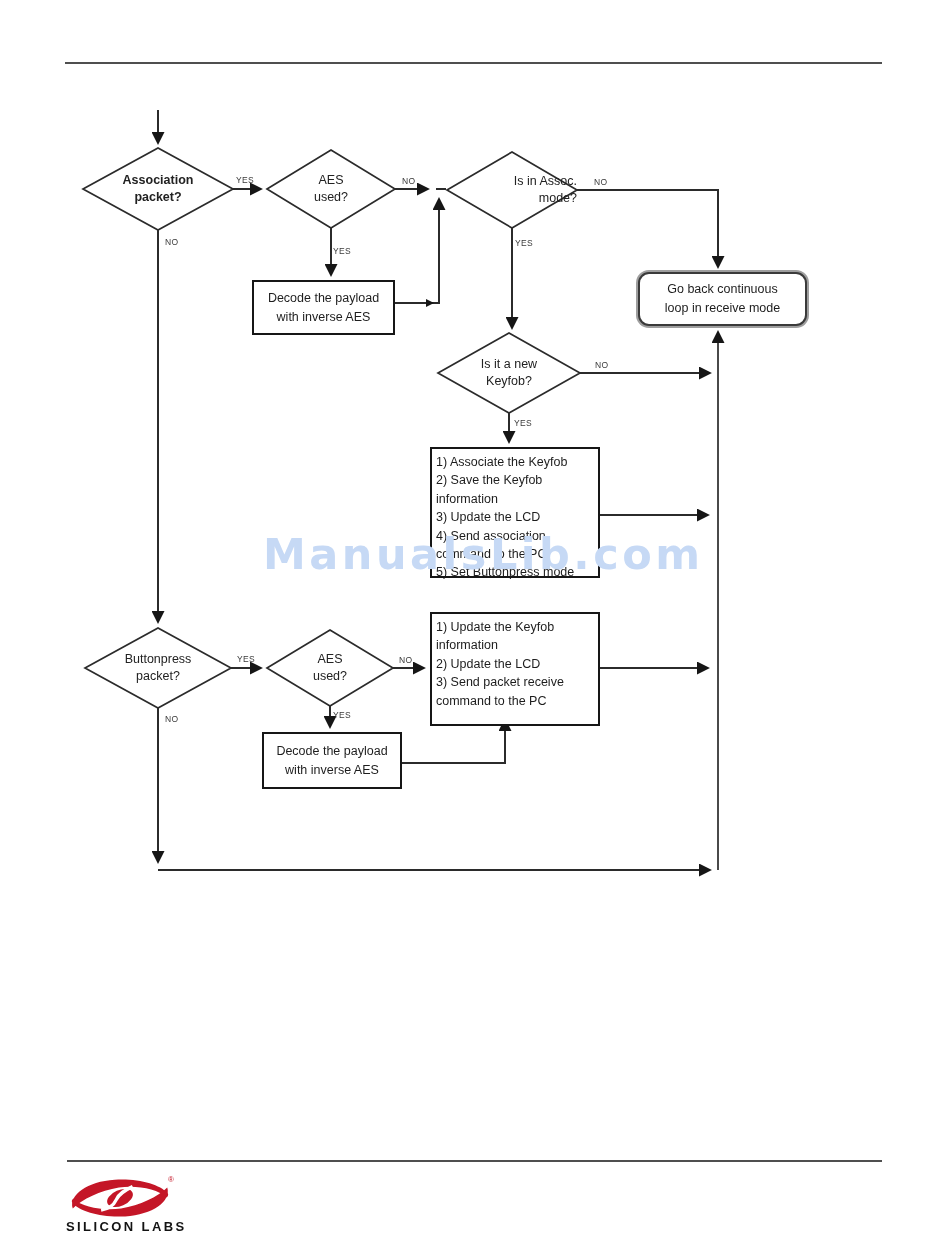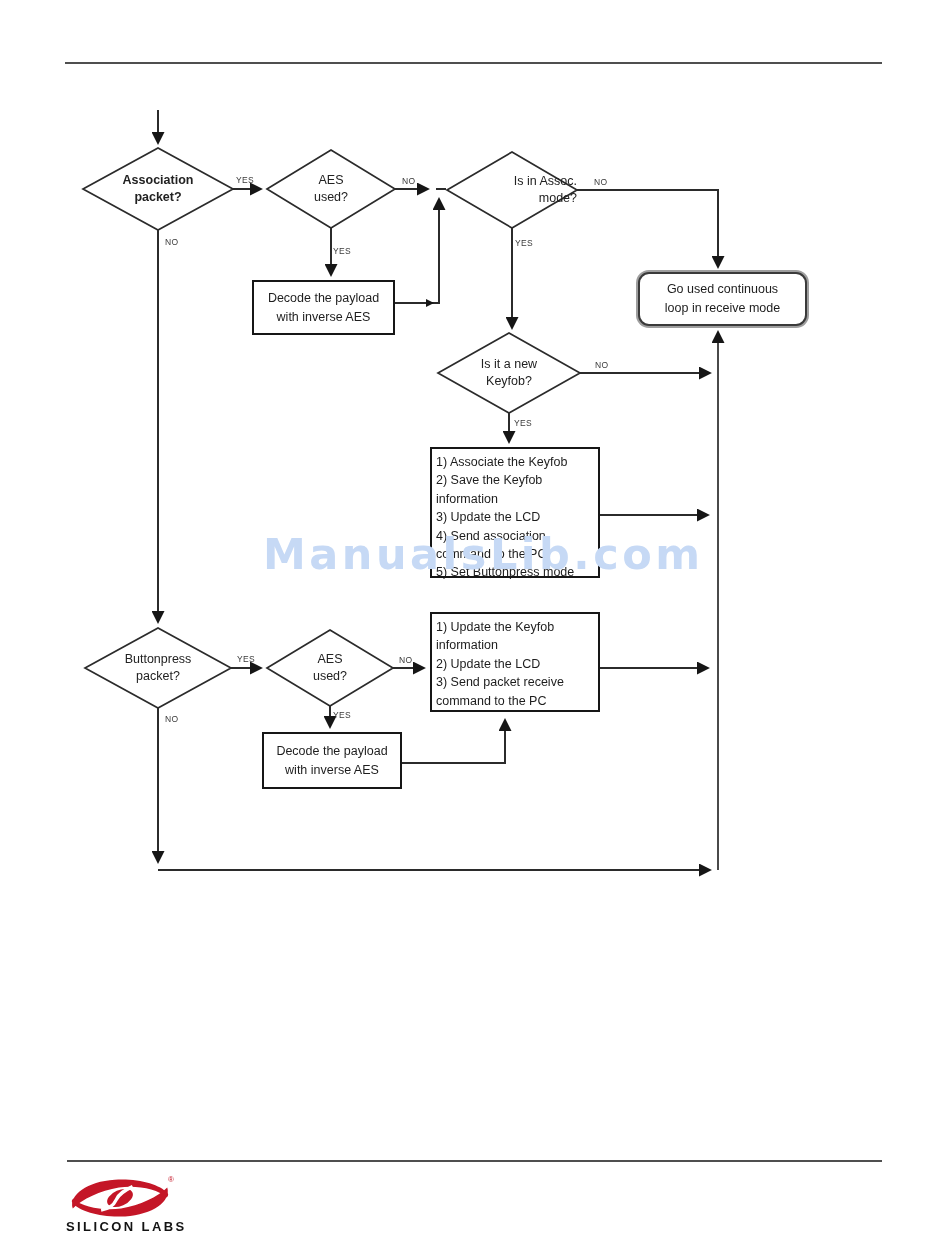--- a/index.html
+++ b/index.html
@@ -97,30 +97,30 @@
 mode?</div>
   <div class="node-label" style="left:444px;top:356px;width:130px;">Is it a new
 Keyfob?</div>
   <div class="node-label" style="left:88px;top:651px;width:140px;text-align:center;">Buttonpress
 packet?</div>
   <div class="node-label" style="left:270px;top:651px;width:120px;">AES
 used?</div>
 
   <div class="pbox pbox-center" style="left:252px;top:280px;width:143px;height:55px;">Decode the payload
 with inverse AES</div>
-  <div class="pbox pbox-center pbox-round" style="left:638px;top:272px;width:169px;height:54px;">Go used continuous
+  <div class="pbox pbox-center pbox-round" style="left:638px;top:272px;width:169px;height:54px;">Go back continuous
 loop in receive mode</div>
   <div class="pbox pbox-list" style="left:430px;top:447px;width:170px;height:131px;">1) Associate the Keyfob
 2) Save the Keyfob
 information
 3) Update the LCD
 4) Send association
 command to the PC
 5) Set Buttonpress mode</div>
-  <div class="pbox pbox-list" style="left:430px;top:612px;width:170px;height:100px;">1) Update the Keyfob
+  <div class="pbox pbox-list" style="left:430px;top:612px;width:170px;height:114px;">1) Update the Keyfob
 information
 2) Update the LCD
 3) Send packet receive
 command to the PC</div>
   <div class="pbox pbox-center" style="left:262px;top:732px;width:140px;height:57px;">Decode the payload
 with inverse AES</div>
 
   <span class="edge-label" style="left:236px;top:175px;">YES</span>
   <span class="edge-label" style="left:165px;top:237px;">NO</span>
   <span class="edge-label" style="left:333px;top:246px;">YES</span>

